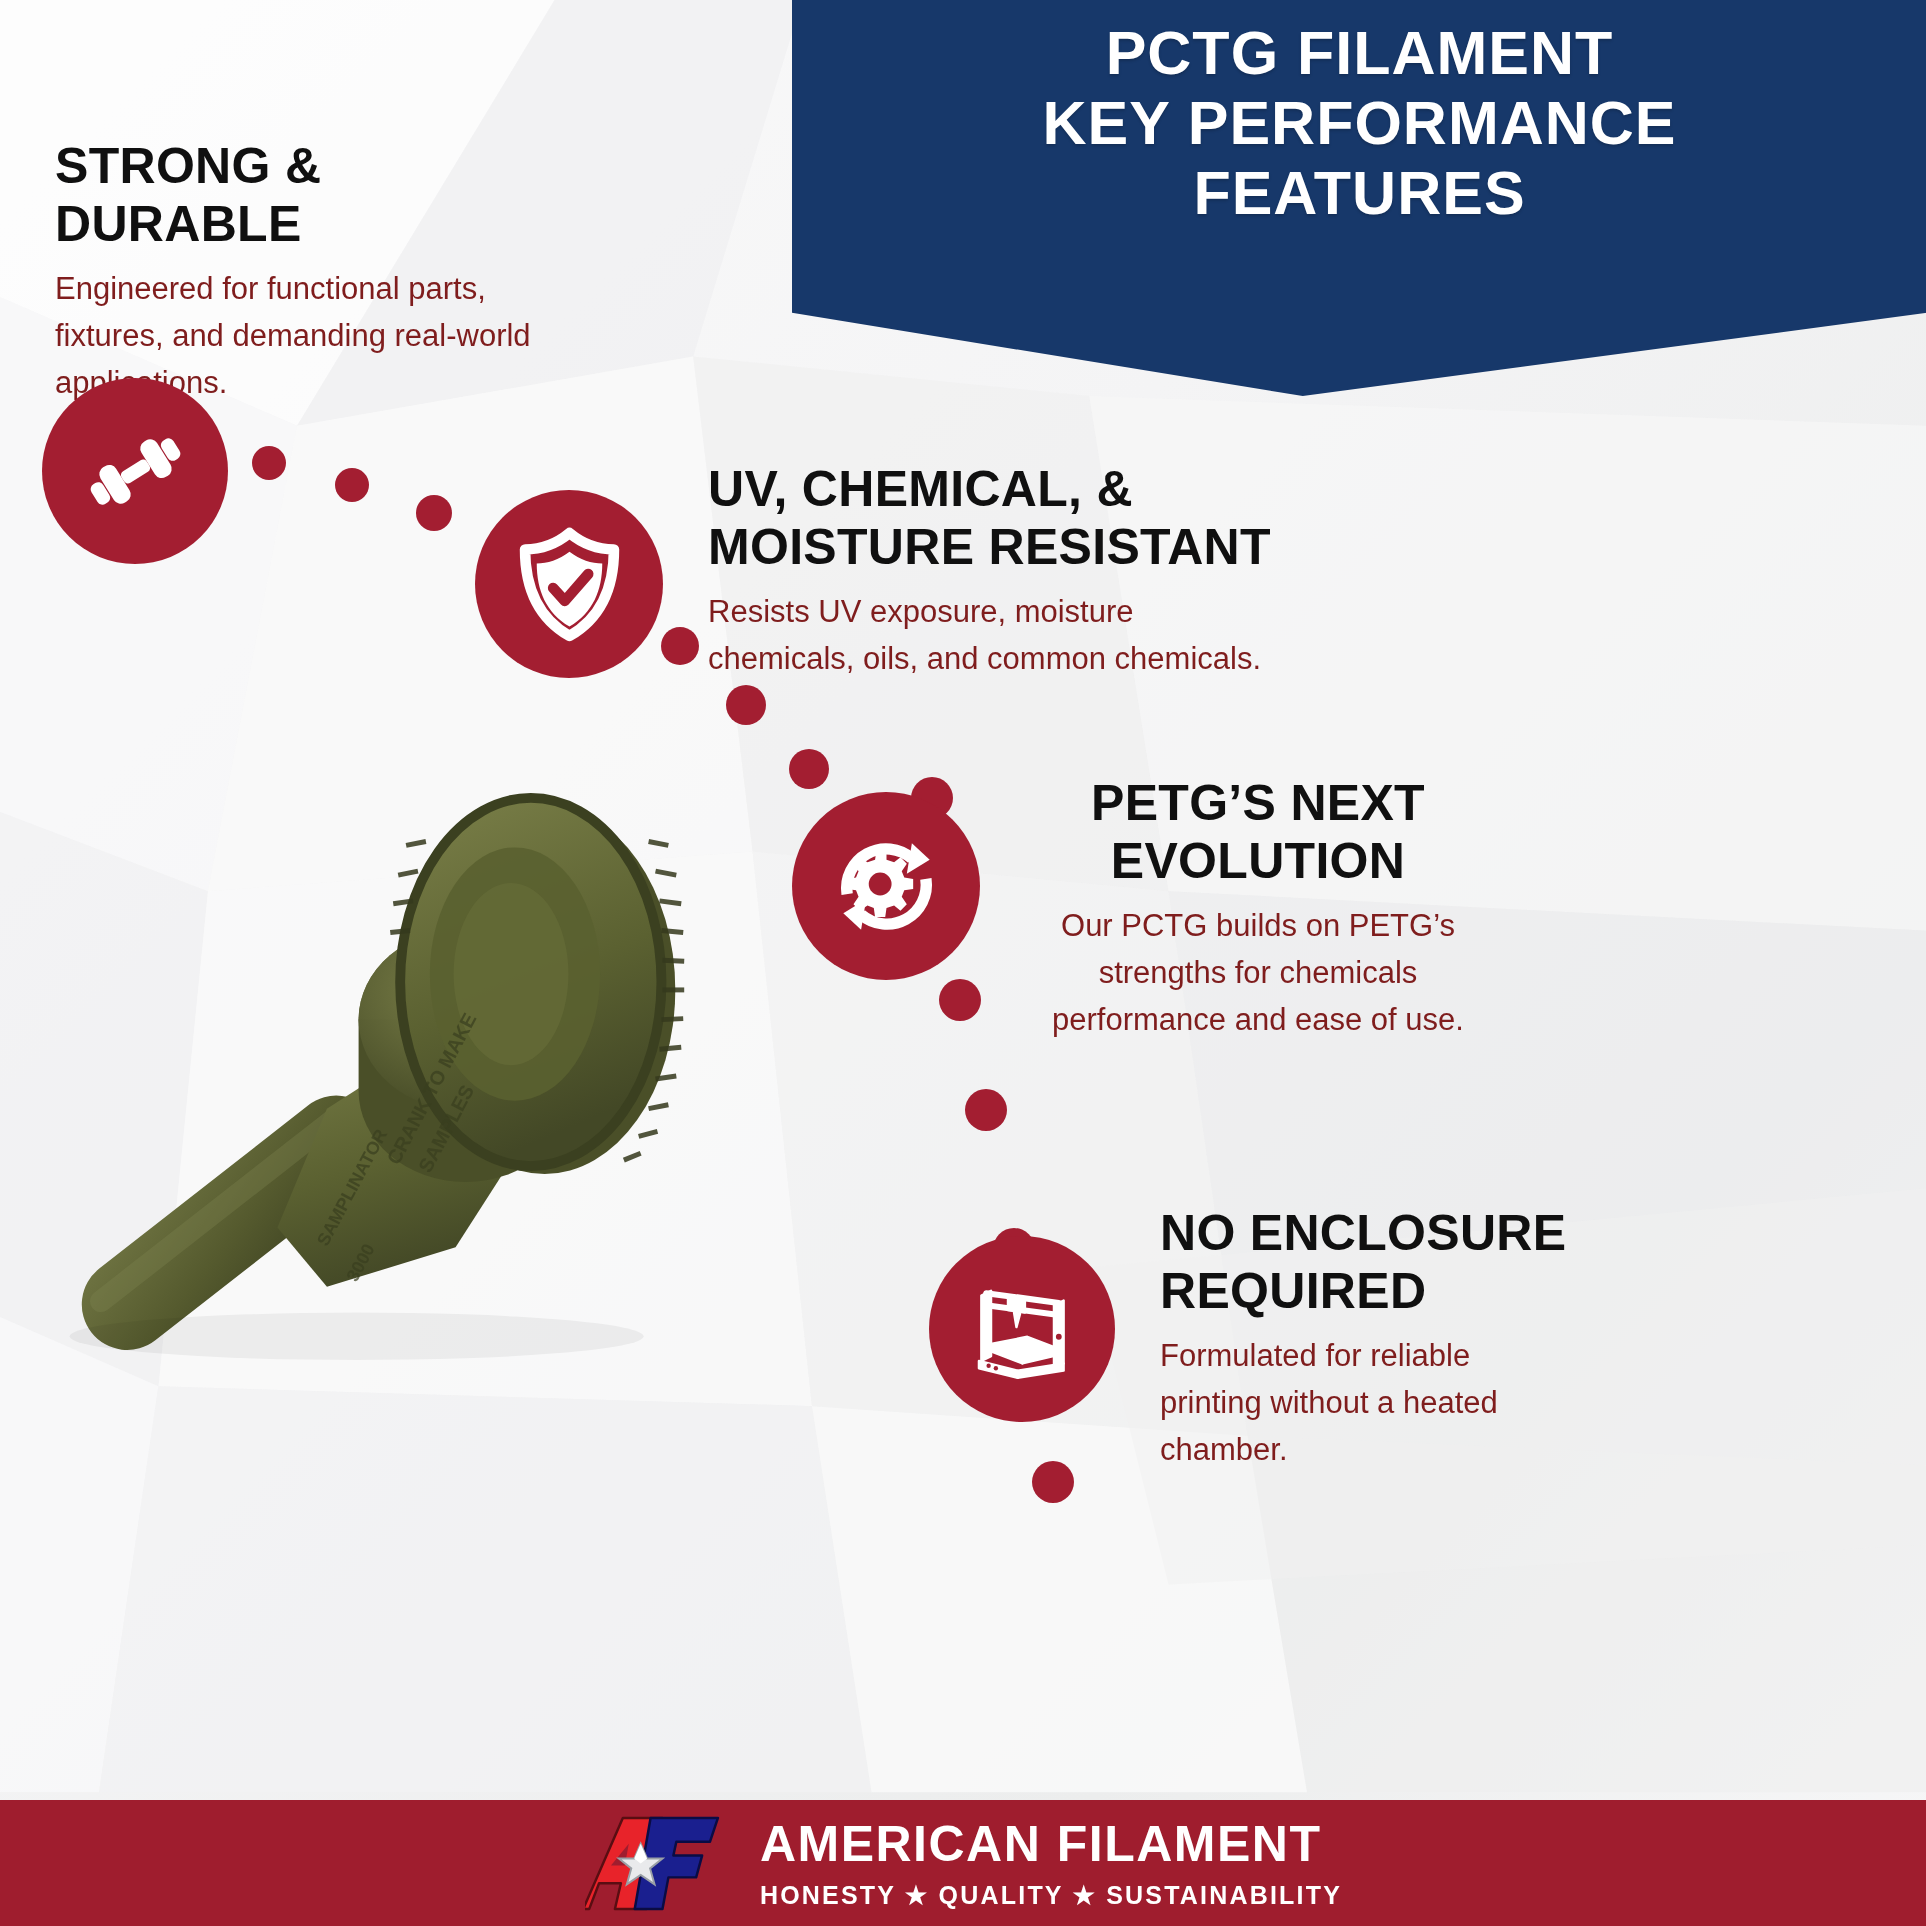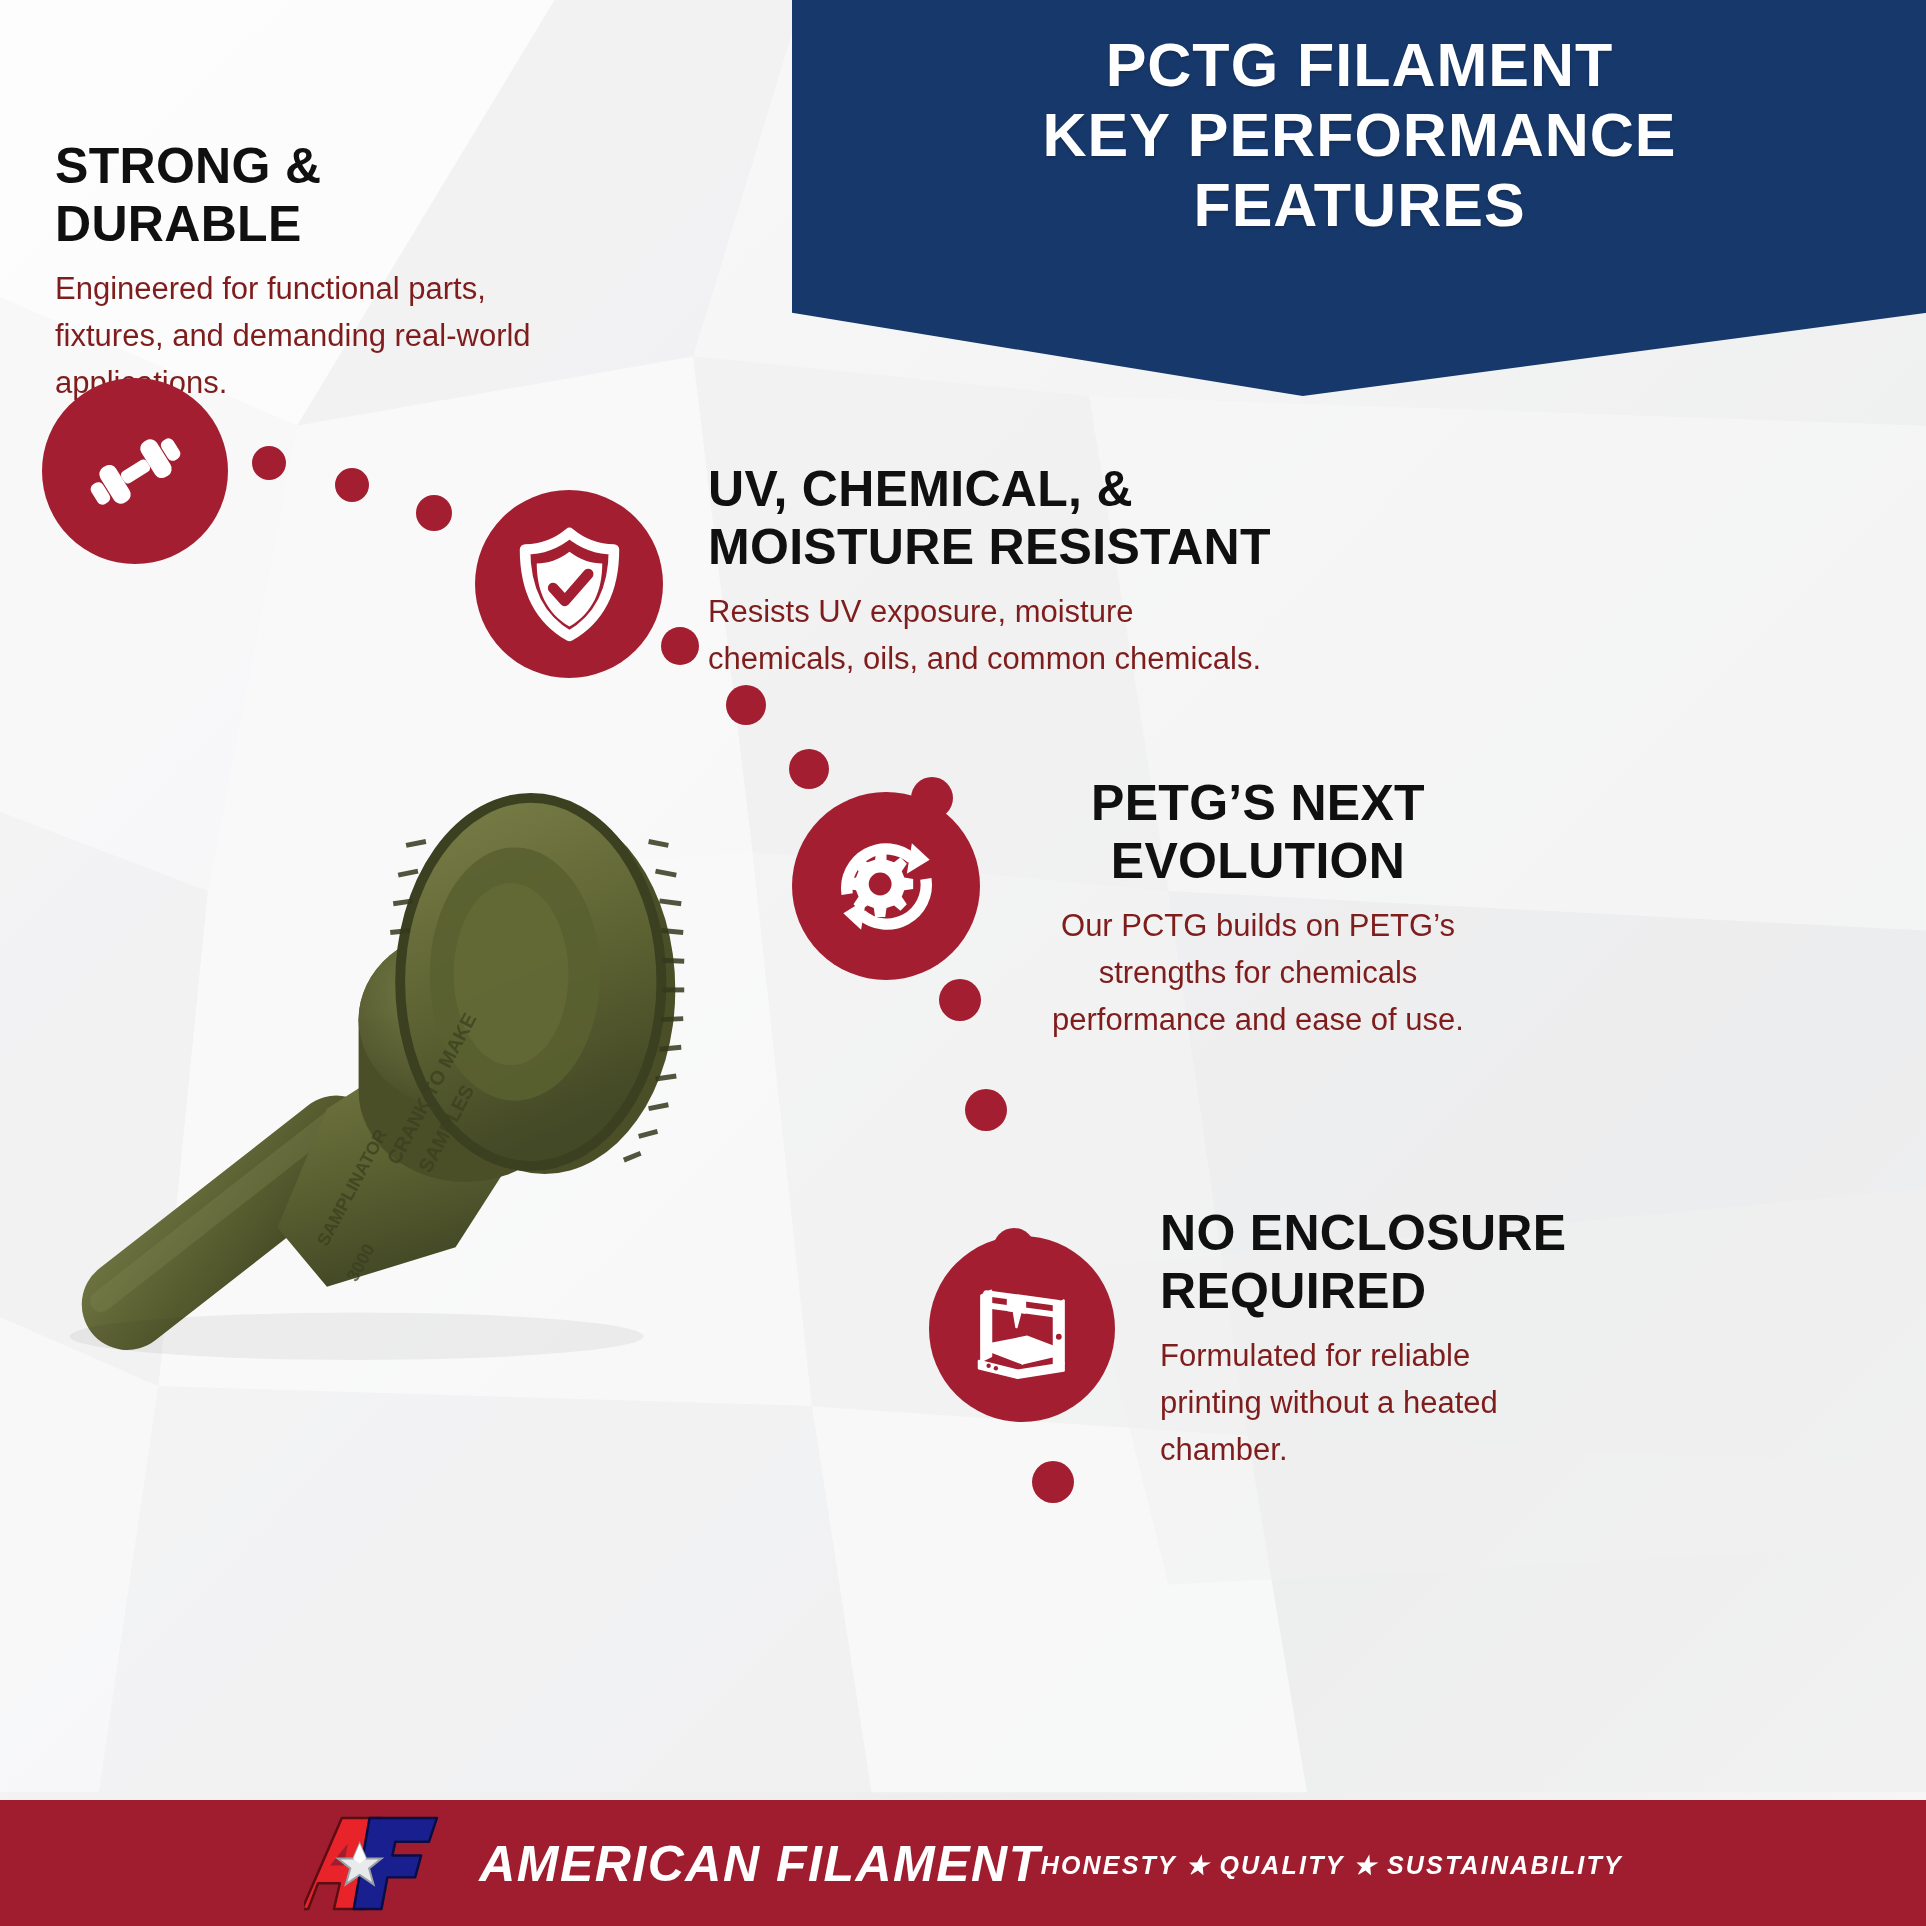--- a/index.html
+++ b/index.html
@@ -20,21 +20,21 @@
 
   
   #header {
     position:absolute;
     left:792px; top:0; width:1135px; height:396px;
     background:#193d6e;
     background:#17386a;
     -webkit-clip-path: polygon(0 0, 100% 0, 100% 0, 100% 79%, 100% 79%, 45% 100%, 0 79%);
     clip-path: polygon(0 0, 100% 0, 100% 79%, 45% 100%, 0 79%);
     display:flex; align-items:flex-start; justify-content:center;
-    padding-top:30px;
+    padding-top:18px;
   }
   #header-title {
     color:#ffffff;
     font-weight:bold;
     font-size:61px;
     line-height:1.15;
     letter-spacing:1px;
     text-align:center;
     white-space:pre-line;
     text-shadow:0 2px 3px rgba(0,0,0,0.18);
@@ -80,21 +80,21 @@
   
   #part { position:absolute; left:30px; top:693px; width:772px; height:673px; }
 
   
   #footer {
     position:absolute; left:0; bottom:0; width:1927px; height:127px;
     background:#9f1d2e;
     display:flex; align-items:center; justify-content:center; gap:26px;
   }
   #logo-mark { width:149px; height:107px; position:relative; flex:0 0 auto; }
-  #footer-text { display:flex; flex-direction:row; justify-content:flex-start;font-style:italic; }
+  #footer-text { display:flex; flex-direction:column; justify-content:flex-start; }
   #brand-name {
     color:#ffffff; font-weight:bold; font-size:50px;
     letter-spacing:1.5px; line-height:1.0;
   }
   #brand-tag {
     color:#ffffff; font-weight:bold; font-size:25px;
     letter-spacing:2.2px; line-height:1.0; margin-top:14px;
   }
 </style>
 </head>

